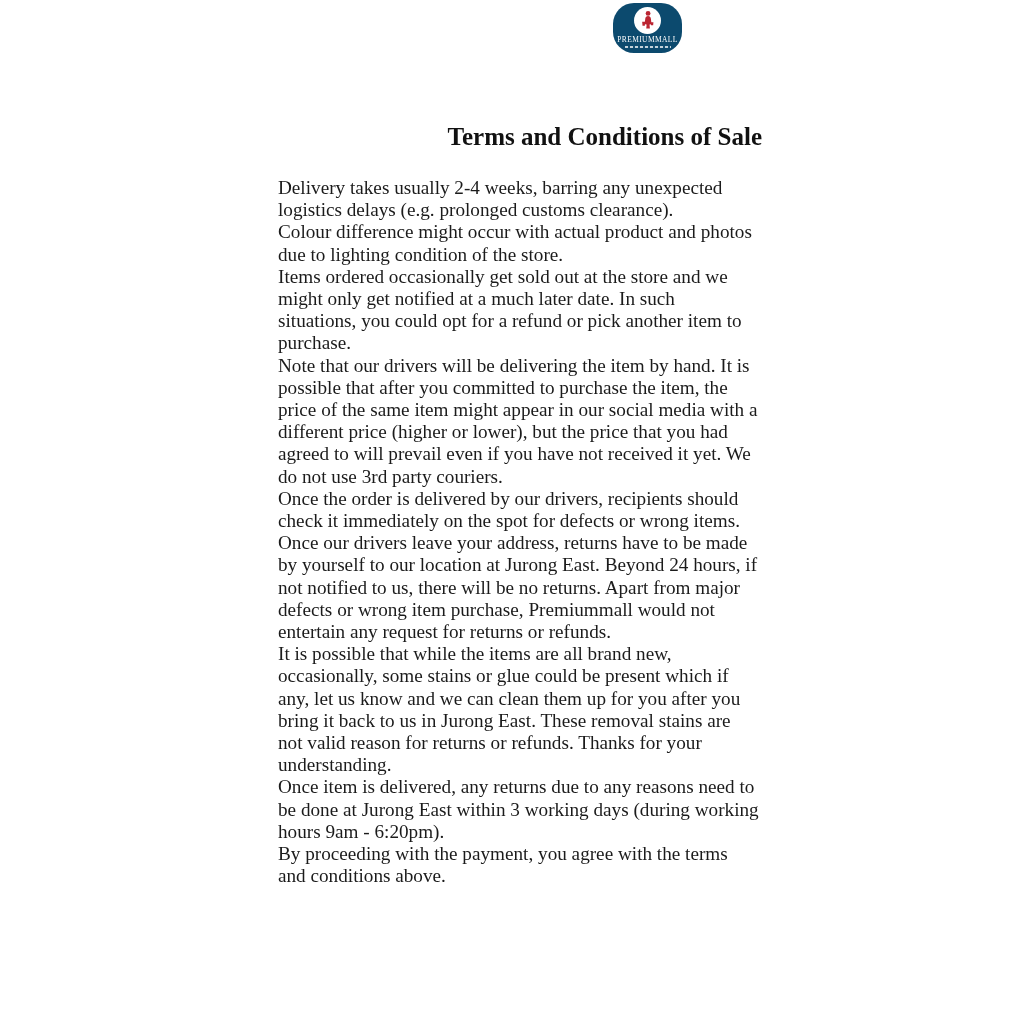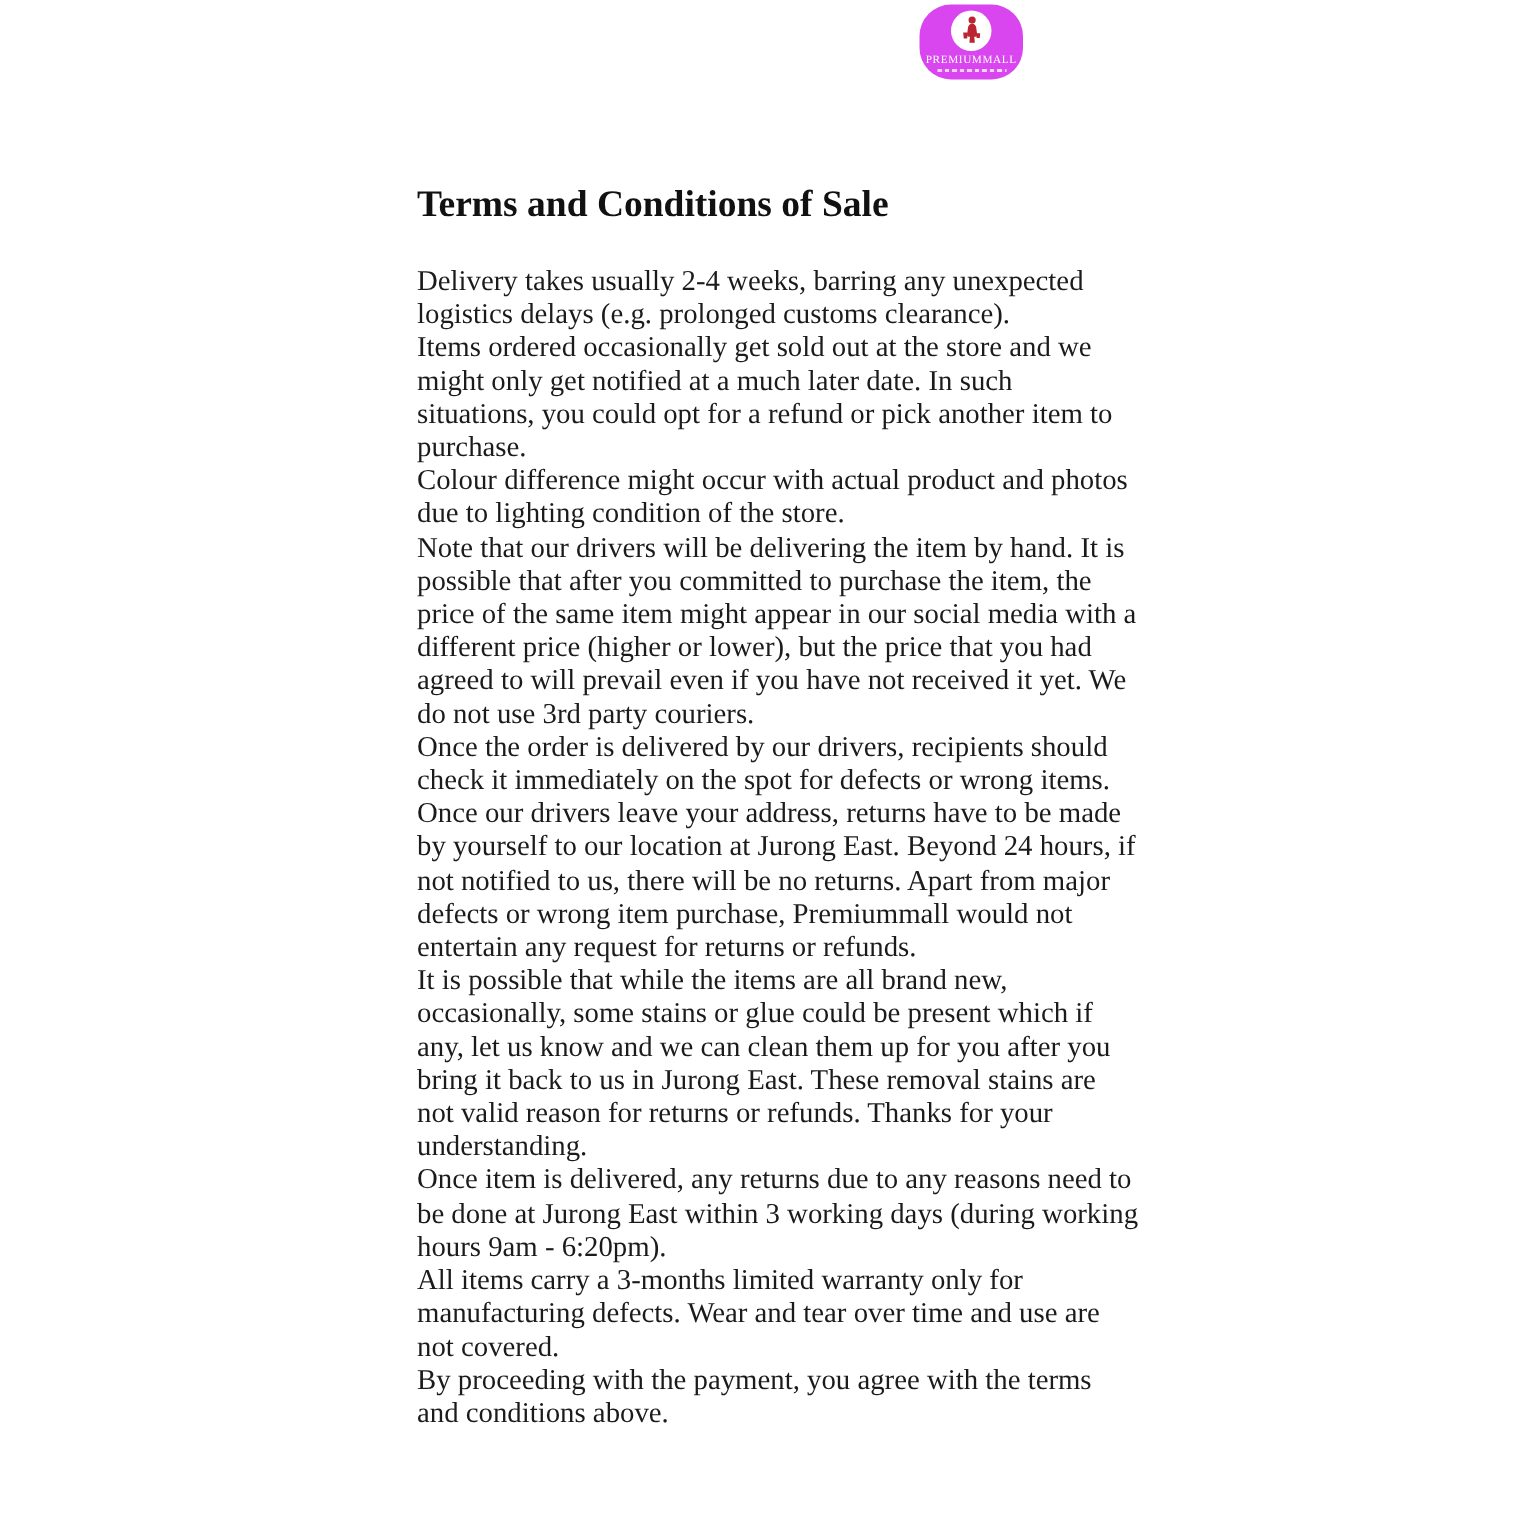--- a/index.html
+++ b/index.html
@@ -10,21 +10,21 @@
     font-family: "Liberation Serif", serif;
     position: relative;
     overflow: hidden;
   }
   .logo {
     position: absolute;
     left: 613px;
     top: 3px;
     width: 69px;
     height: 50px;
-    background: #d946ef;
+    background: #0c4a6e;
     display: flex;
     flex-direction: column;
     align-items: center;
     box-sizing: border-box;
     border-radius: 21px;
   }
   .logo-circle {
     width: 27px;
     height: 27px;
     background: #ffffff;
@@ -59,21 +59,21 @@
     top: 122px;
     width: 502px;
     color: #1b1b1b;
   }
   .page h1 {
     width: 484px;
     margin: 0 0 25px 0;
     font-size: 25px;
     line-height: 30px;
     font-weight: bold;
-    text-align: left;
+    text-align: right;
     color: #111111;
   }
   .para {
     margin: 0;
     font-size: 19.2px;
     line-height: 22.2px;
     white-space: pre-line;
   }
   .para em { font-style: italic; }
 </style>
@@ -96,26 +96,26 @@
     <div class="logo-name">PREMIUMMALL</div>
     <div class="logo-tagline"></div>
   </div>
 
   <main class="page">
     <h1>Terms and Conditions of Sale</h1>
 
 
     <p class="para">Delivery takes usually 2-4 weeks, barring any unexpected
 logistics delays (e.g. prolonged customs clearance).</p>
+    <p class="para">Colour difference might occur with actual product and photos
+due to lighting condition of the store.</p>
     <p class="para">Items ordered occasionally get sold out at the store and we
 might only get notified at a much later date.  In such
 situations, you could opt for a refund or pick another item to
 purchase.</p>
-    <p class="para">Colour difference might occur with actual product and photos
-due to lighting condition of the store.</p>
     <p class="para">Note that our drivers will be delivering the item by hand. It is
 possible that after you committed to purchase the item, the
 price of the same item might appear in our social media with a
 different price (higher or lower), but the price that you had
 agreed to will prevail even if you have not received it yet. We
 do not use 3rd party couriers.</p>
     <p class="para">Once the order is delivered by our drivers, recipients should
 check it immediately on the spot for defects or wrong items.
 Once our drivers leave your address, returns have to be made
 by yourself to our location at Jurong East. Beyond 24 hours, if
@@ -124,20 +124,17 @@
 entertain any request for returns or refunds.</p>
     <p class="para">It is possible that while the items are all brand new,
 occasionally, some stains or glue could be present which if
 any, let us know and we can clean them up for you after you
 bring it back to us in Jurong East. These removal stains are
 not valid reason for returns or refunds. Thanks for your
 understanding.</p>
     <p class="para">Once item is delivered, any returns due to any reasons need to
 be done at Jurong East within 3 working days (during working
 hours 9am - 6:20pm).</p>
-    <p class="para">All items carry a 3-months limited warranty only for
-manufacturing defects. Wear and tear over time and use are
-not covered.</p>
     <p class="para">By proceeding with the payment, you agree with the terms
 and conditions above.</p>
   </main>
 
 </div>
 
 </body></html>

